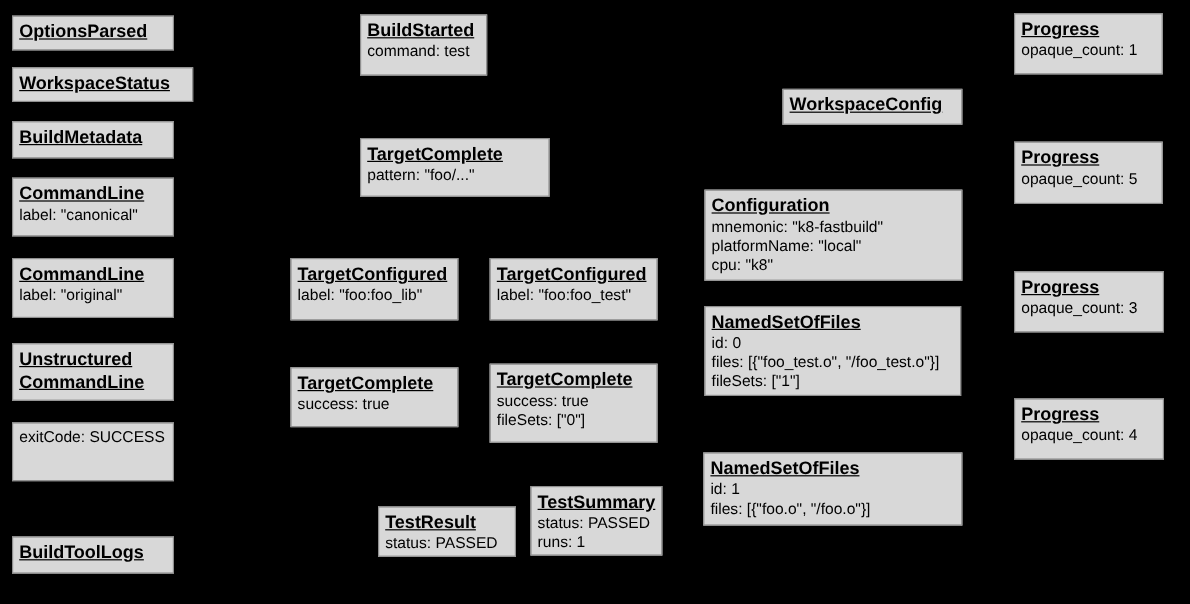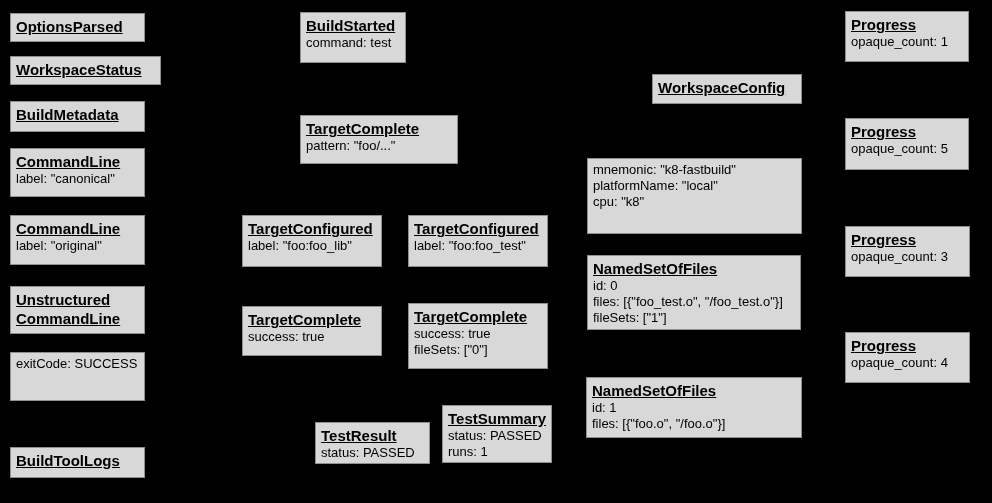--- a/index.html
+++ b/index.html
@@ -118,20 +118,21 @@
     <div class="nt">TestSummary</div>
     <div class="nf">status: PASSED</div>
     <div class="nf">runs: 1</div>
   </div>
 
   <div class="node" style="left:652px;top:74px;width:150px;height:30px">
     <div class="nt">WorkspaceConfig</div>
   </div>
 
   <div class="node" style="left:587px;top:158px;width:215px;height:76px">
+    <div class="nt">Configuration</div>
     <div class="nf">mnemonic: "k8-fastbuild"</div>
     <div class="nf">platformName: "local"</div>
     <div class="nf">cpu: "k8"</div>
   </div>
 
   <div class="node" style="left:587px;top:255px;width:214px;height:75px">
     <div class="nt">NamedSetOfFiles</div>
     <div class="nf">id: 0</div>
     <div class="nf">files: [{"foo_test.o", "/foo_test.o"}]</div>
     <div class="nf">fileSets: ["1"]</div>

